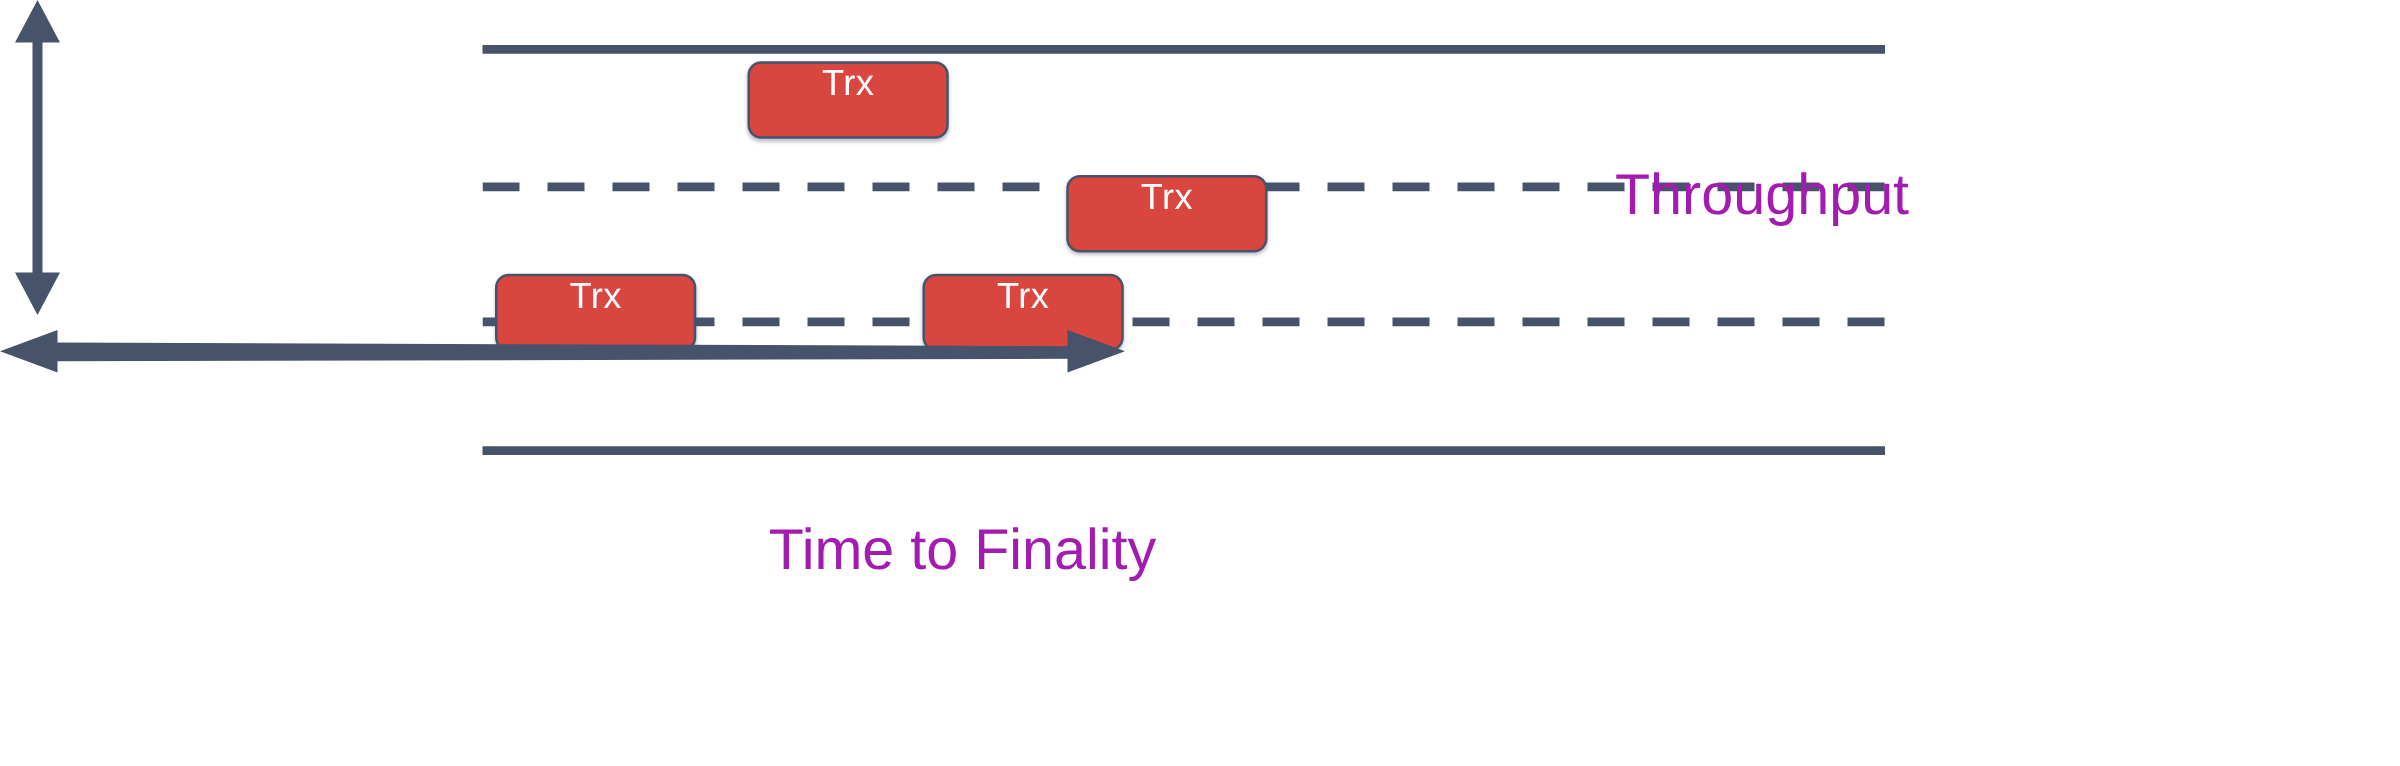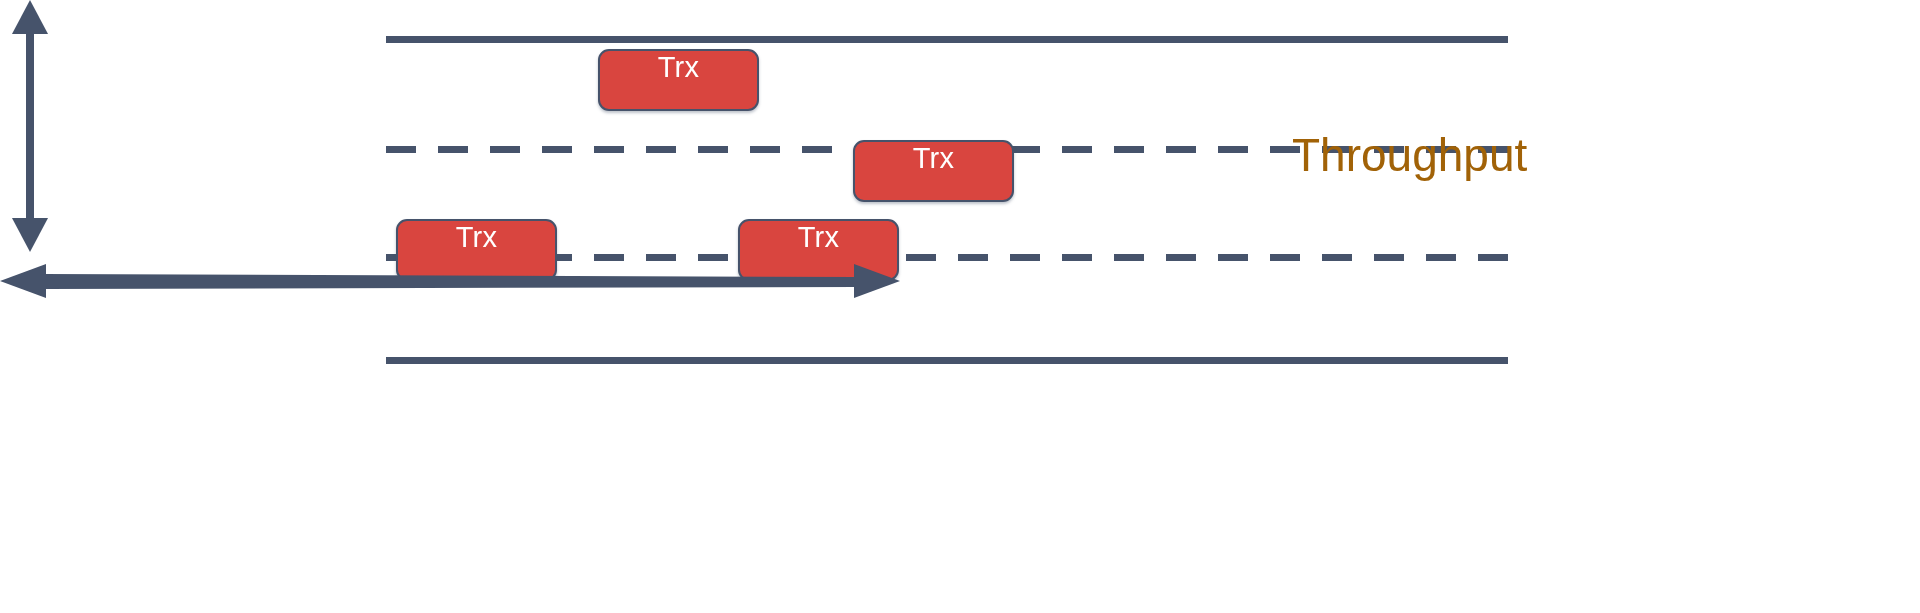--- a/index.html
+++ b/index.html
@@ -57,21 +57,21 @@
   #trx-4 { left: 738px; top: 219px; }
 
   
   .arrow-svg { position: absolute; overflow: visible; }
   #vertical-arrow-wrap { left: 1222px; top: 36px; width: 60px; height: 252px; }
   #horizontal-arrow-wrap { left: 318px; top: 330px; width: 900px; height: 58px; }
 
   
   .axis-label {
     position: absolute;
-    color: #a16207;
+    color: #a21caf;
     font-size: 46px;
     white-space: nowrap;
   }
   #throughput-label { left: 1292px; top: 128px; }
   #time-label { left: 0; top: 412px; width: 1540px; text-align: center; }
 </style>
 </head>
 <body>
 
 <div id="stage">
@@ -105,14 +105,15 @@
   <div id="horizontal-arrow-wrap">
     <svg class="arrow-svg" width="900" height="58" viewBox="0 0 900 58">
       <polygon points="0,29 46,12 46,46" fill="#46536b"></polygon>
       <polygon points="900,29 854,12 854,46" fill="#46536b"></polygon>
       <polygon points="44,22 856,25 856,35 44,37" fill="#46536b"></polygon>
     </svg>
   </div>
 
   <div id="throughput-label" class="axis-label">Throughput</div>
 
+  <div id="time-label" class="axis-label">Time to Finality</div>
 
 </div>
 
 </body></html>

